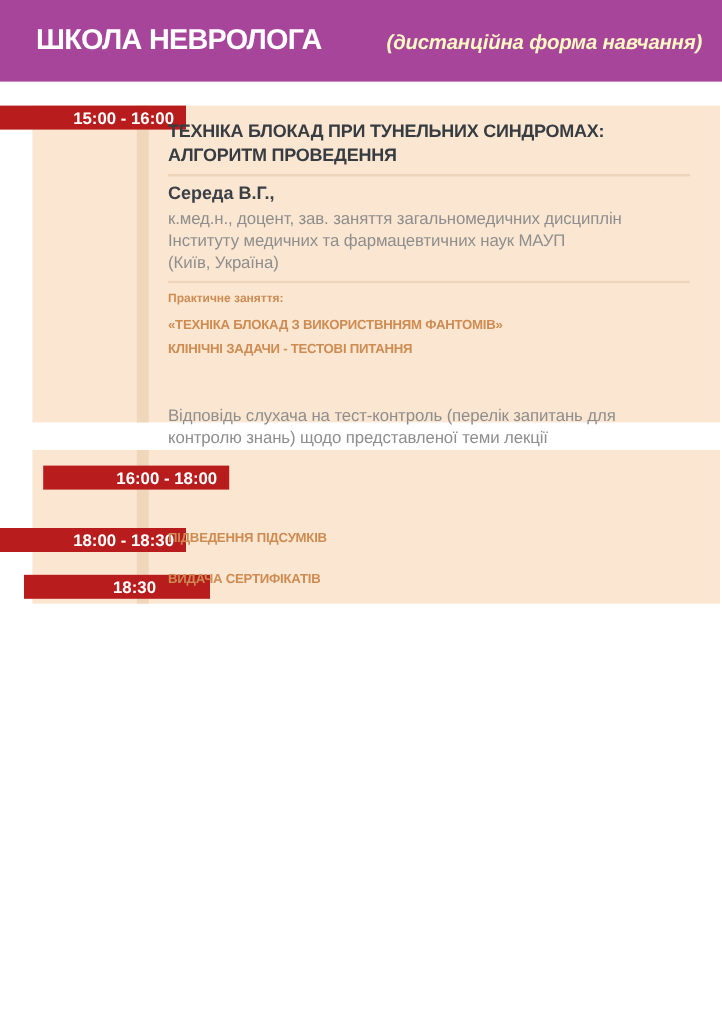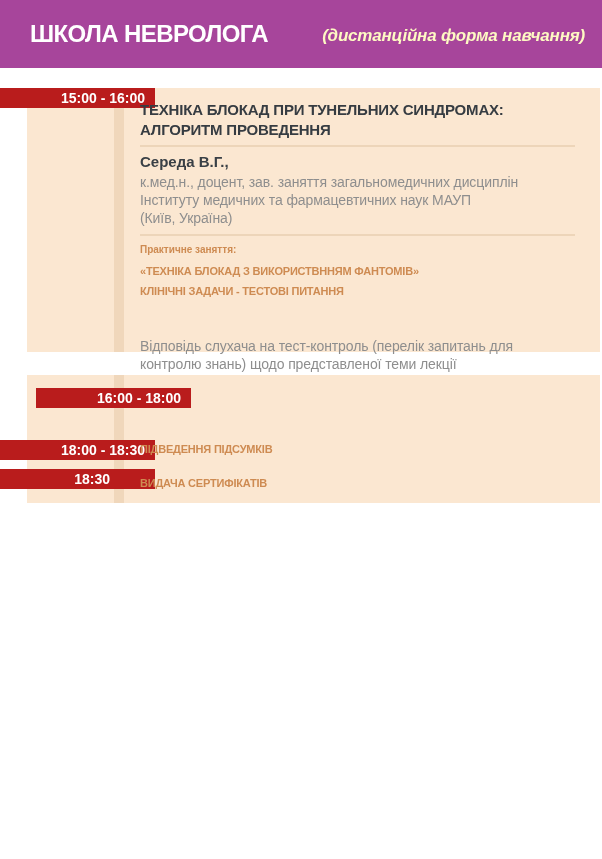--- a/index.html
+++ b/index.html
@@ -117,21 +117,21 @@
     line-height: 20px;
     color: #CE8B52;
     letter-spacing: -0.2px;
   }
   .practical-title { top: 173px; }
   .practical-desc  { top: 215px; line-height: 17.5px; margin-top: 35px; }
 
   
   .b1 { top: 13px; margin-left: 36px; }
   .b2 { top: 65px; }
-  .b3 { top: 94px; }
+  .b3 { top: 104px; margin-left: 20px; }
   .t1 { top: 11px; }
   .t2 { top: 64px; line-height: 20px; }
   .t3 { top: 98px; line-height: 20px; }
 </style>
 </head>
 <body>
 
 <div class="page">
 
   <header class="header">

